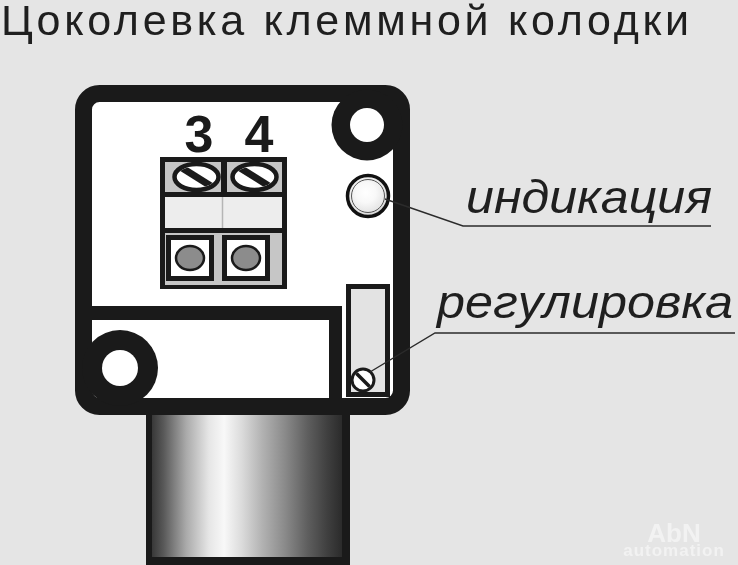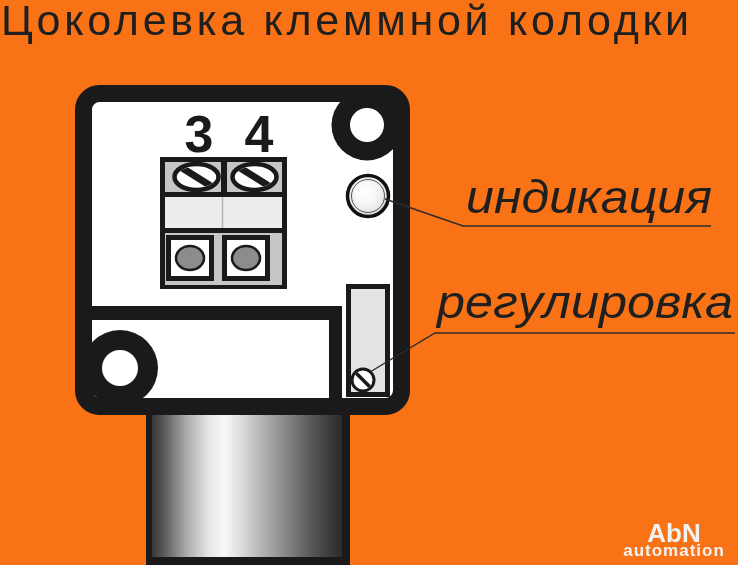--- a/index.html
+++ b/index.html
@@ -1,19 +1,19 @@
 <!DOCTYPE html>
 <html><head>
 <meta charset="utf-8">
 <style>
   html,body{margin:0;padding:0;background:#ffffff;}
   .canvas{
     position:relative;
     width:738px;height:565px;
-    background:#f97316;
+    background:#e5e5e5;
     overflow:hidden;
     font-family:"Liberation Sans", sans-serif;
   }
   svg{display:block;}
   text{font-family:"Liberation Sans", sans-serif;}
   .title-text{font-size:43px;fill:#1f1f1f;}
   .num-text{font-size:52px;font-weight:bold;fill:#1a1a1a;}
   .callout-text{font-size:47px;font-style:italic;fill:#1f1f1f;}
   .wm-big{font-size:26px;font-weight:bold;}
   .wm-small{font-size:17px;font-weight:bold;letter-spacing:1px;}

